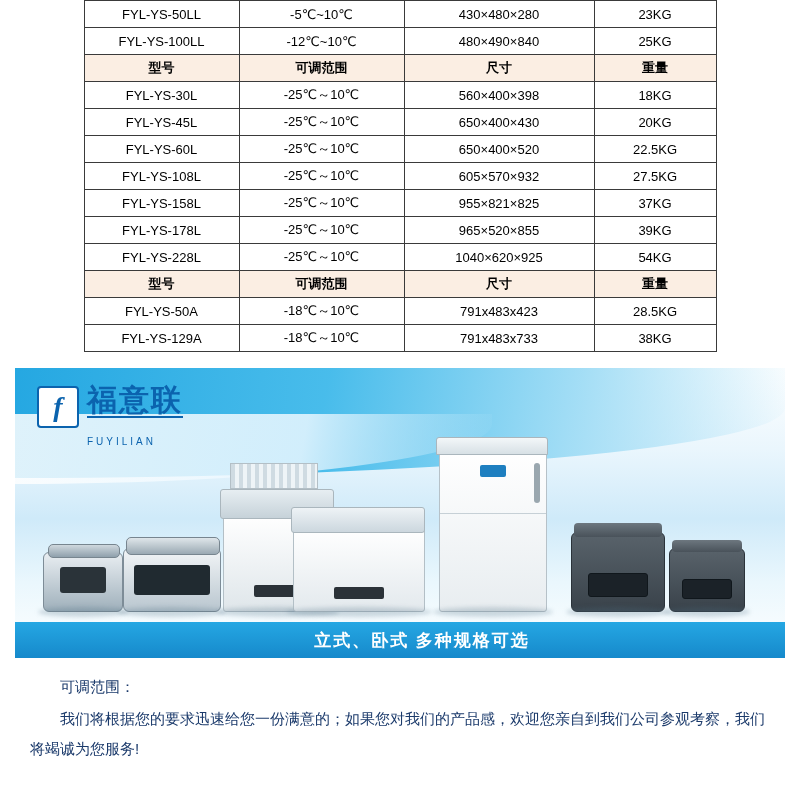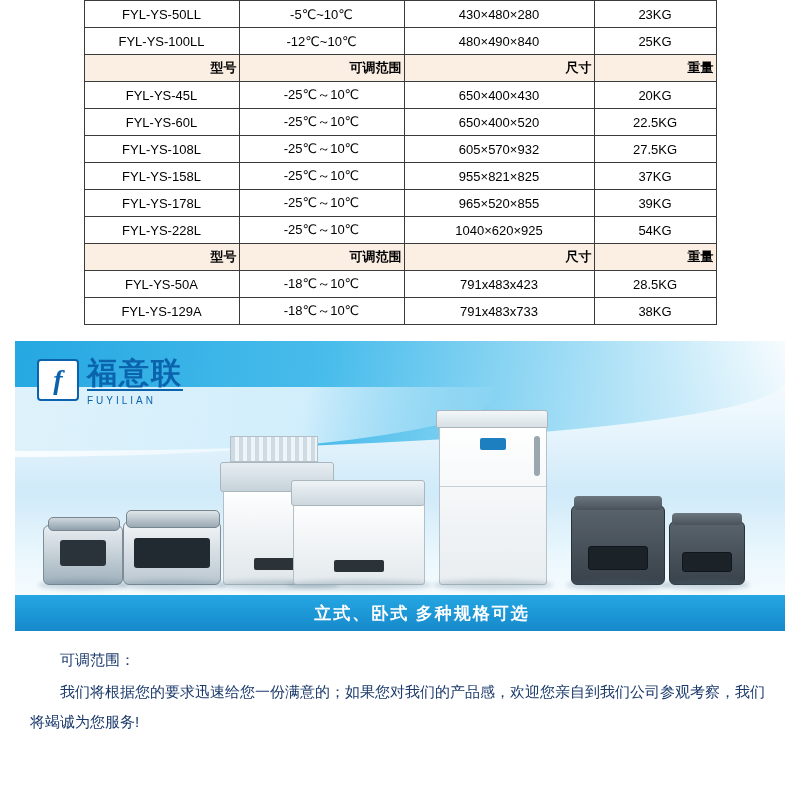--- a/index.html
+++ b/index.html
@@ -24,21 +24,20 @@
     border:1px solid #3a3a3a;
     height:26px;
     text-align:center;
     vertical-align:middle;
     padding:0 2px;
     white-space:nowrap;
   }
   table.spec tr.header td{
     background:#fbeee3;
     font-weight:bold;
-    text-align:right;
   }
   .c0{width:155px;}
   .c1{width:165px;}
   .c2{width:190px;}
   .c3{width:122px;}
 
   
   .banner{
     width:770px;
     margin:16px auto 0 auto;
@@ -67,21 +66,21 @@
     width:38px;height:38px;background:#ffffff;border:2px solid #0b63ae;
     border-radius:4px;display:flex;align-items:center;justify-content:center;
     font-family:"Liberation Serif","DejaVu Serif",serif;
     font-style:italic;font-weight:bold;font-size:28px;color:#0b63ae;line-height:1;
   }
   .logo .txt{margin-left:8px;}
   .logo .cn{
     font-size:30px;font-weight:bold;color:#0b63ae;letter-spacing:2px;line-height:28px;
   }
   .logo .en{
-    font-size:10px;color:#0b63ae;letter-spacing:3px;margin-top:4px;
+    font-size:10px;color:#0b63ae;letter-spacing:3px;margin-top:18px;
   }
   .logo .rule{height:2px;background:#0b63ae;margin-top:2px;}
 
   
   .prods{position:absolute;left:0;top:72px;width:100%;height:190px;}
   .shadow{
     position:absolute;bottom:-6px;left:50%;transform:translateX(-50%);
     height:10px;border-radius:50%;background:rgba(80,110,130,.25);filter:blur(2px);
   }
   .p{position:absolute;bottom:18px;}
@@ -159,20 +158,26 @@
         <td>480×490×840</td>
         <td>25KG</td>
       </tr>
       <tr class="header">
         <td>型号</td>
         <td>可调范围</td>
         <td>尺寸</td>
         <td>重量</td>
       </tr>
       <tr>
+        <td>FYL-YS-30L</td>
+        <td>-25℃～10℃</td>
+        <td>560×400×398</td>
+        <td>18KG</td>
+      </tr>
+      <tr>
         <td>FYL-YS-45L</td>
         <td>-25℃～10℃</td>
         <td>650×400×430</td>
         <td>20KG</td>
       </tr>
       <tr>
         <td>FYL-YS-60L</td>
         <td>-25℃～10℃</td>
         <td>650×400×520</td>
         <td>22.5KG</td>

